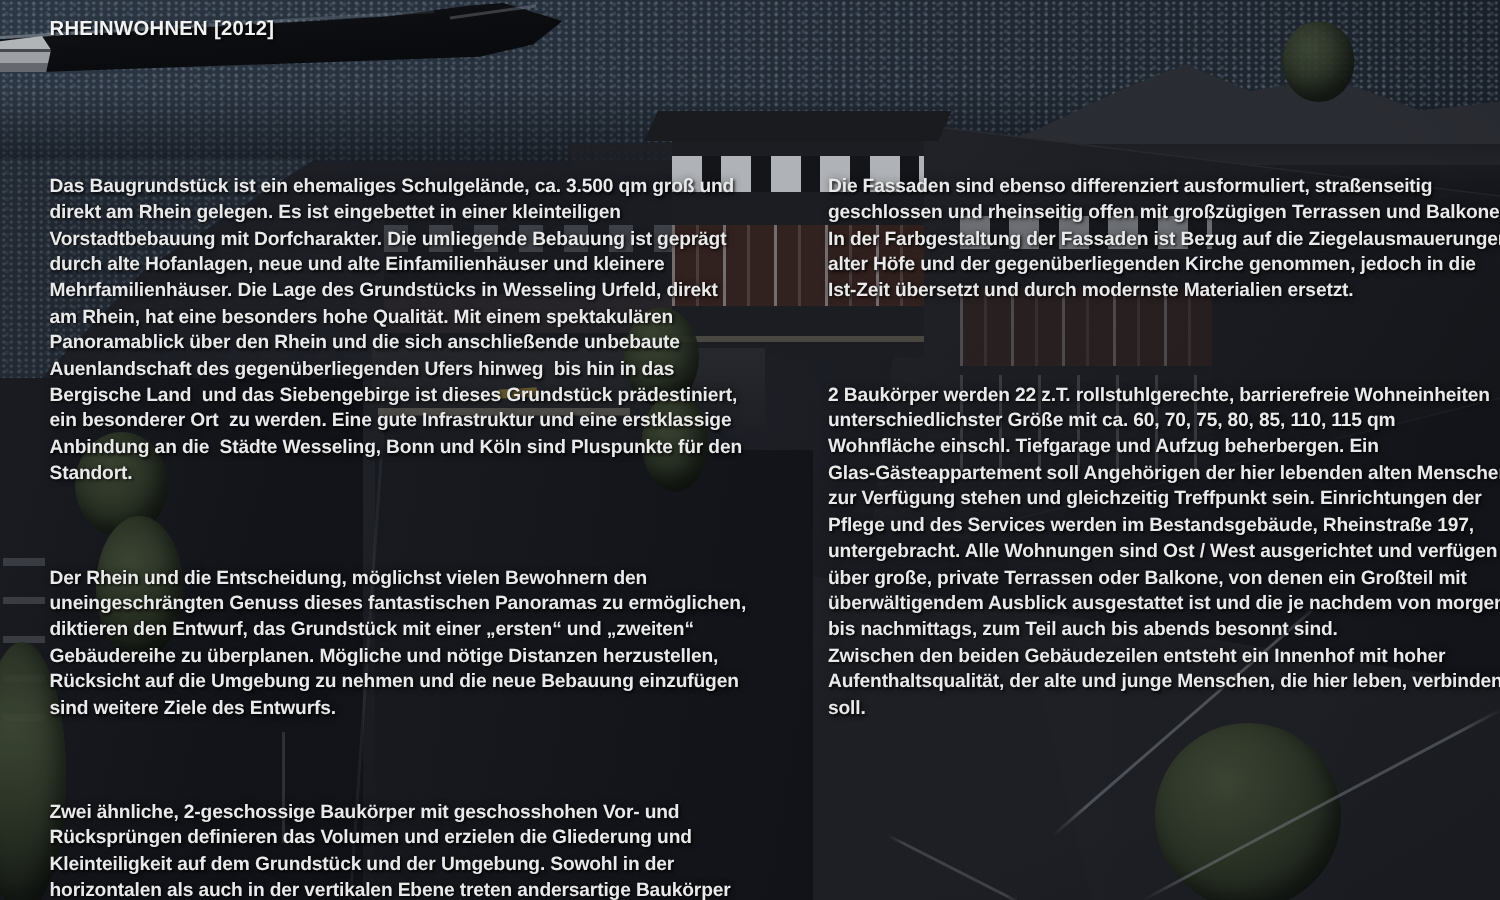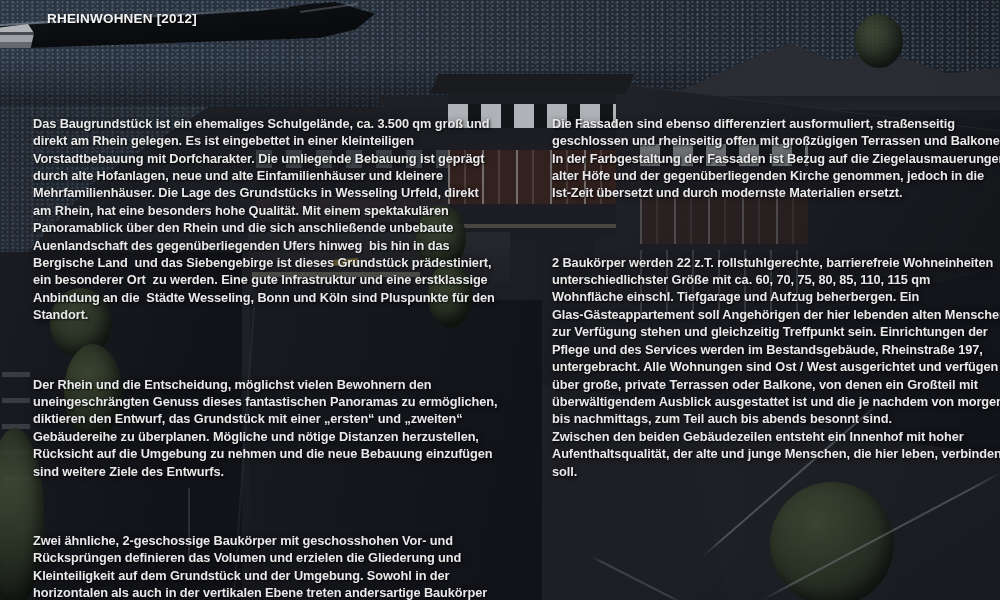--- a/index.html
+++ b/index.html
@@ -114,21 +114,21 @@
   .lane-a{left:702px;top:556px;width:235px;transform:rotate(-41deg);}
   .lane-b{left:762px;top:599px;width:272px;transform:rotate(-28deg);}
   .lane-c{left:592px;top:556px;width:100px;transform:rotate(27deg);opacity:.7;}
   .vignette{inset:0;pointer-events:none;
     background:
       radial-gradient(130% 130% at 40% 42%, rgba(0,0,0,0) 45%, rgba(6,8,12,.45) 100%),
       linear-gradient(rgba(8,10,14,.16),rgba(8,10,14,.16));}
   
   .content{position:absolute;inset:0;z-index:10;}
   .title{
-    position:absolute;left:47px;top:11px;
+    position:absolute;left:33px;top:11px;
     font-weight:700;font-size:13.5px;line-height:16px;letter-spacing:.2px;
     color:#f2f2f2;text-shadow:1px 1px 2px rgba(0,0,0,.9);
   }
   .col{
     position:absolute;top:80px;color:#e9e9ea;
     font-weight:700;font-size:12.8px;line-height:17.4px;letter-spacing:-.1px;
     white-space:pre-wrap;
     text-shadow:1px 1px 2px rgba(0,0,0,.85), 0 0 6px rgba(0,0,0,.4);
   }
   .col p{margin:0 0 17px 0;}

